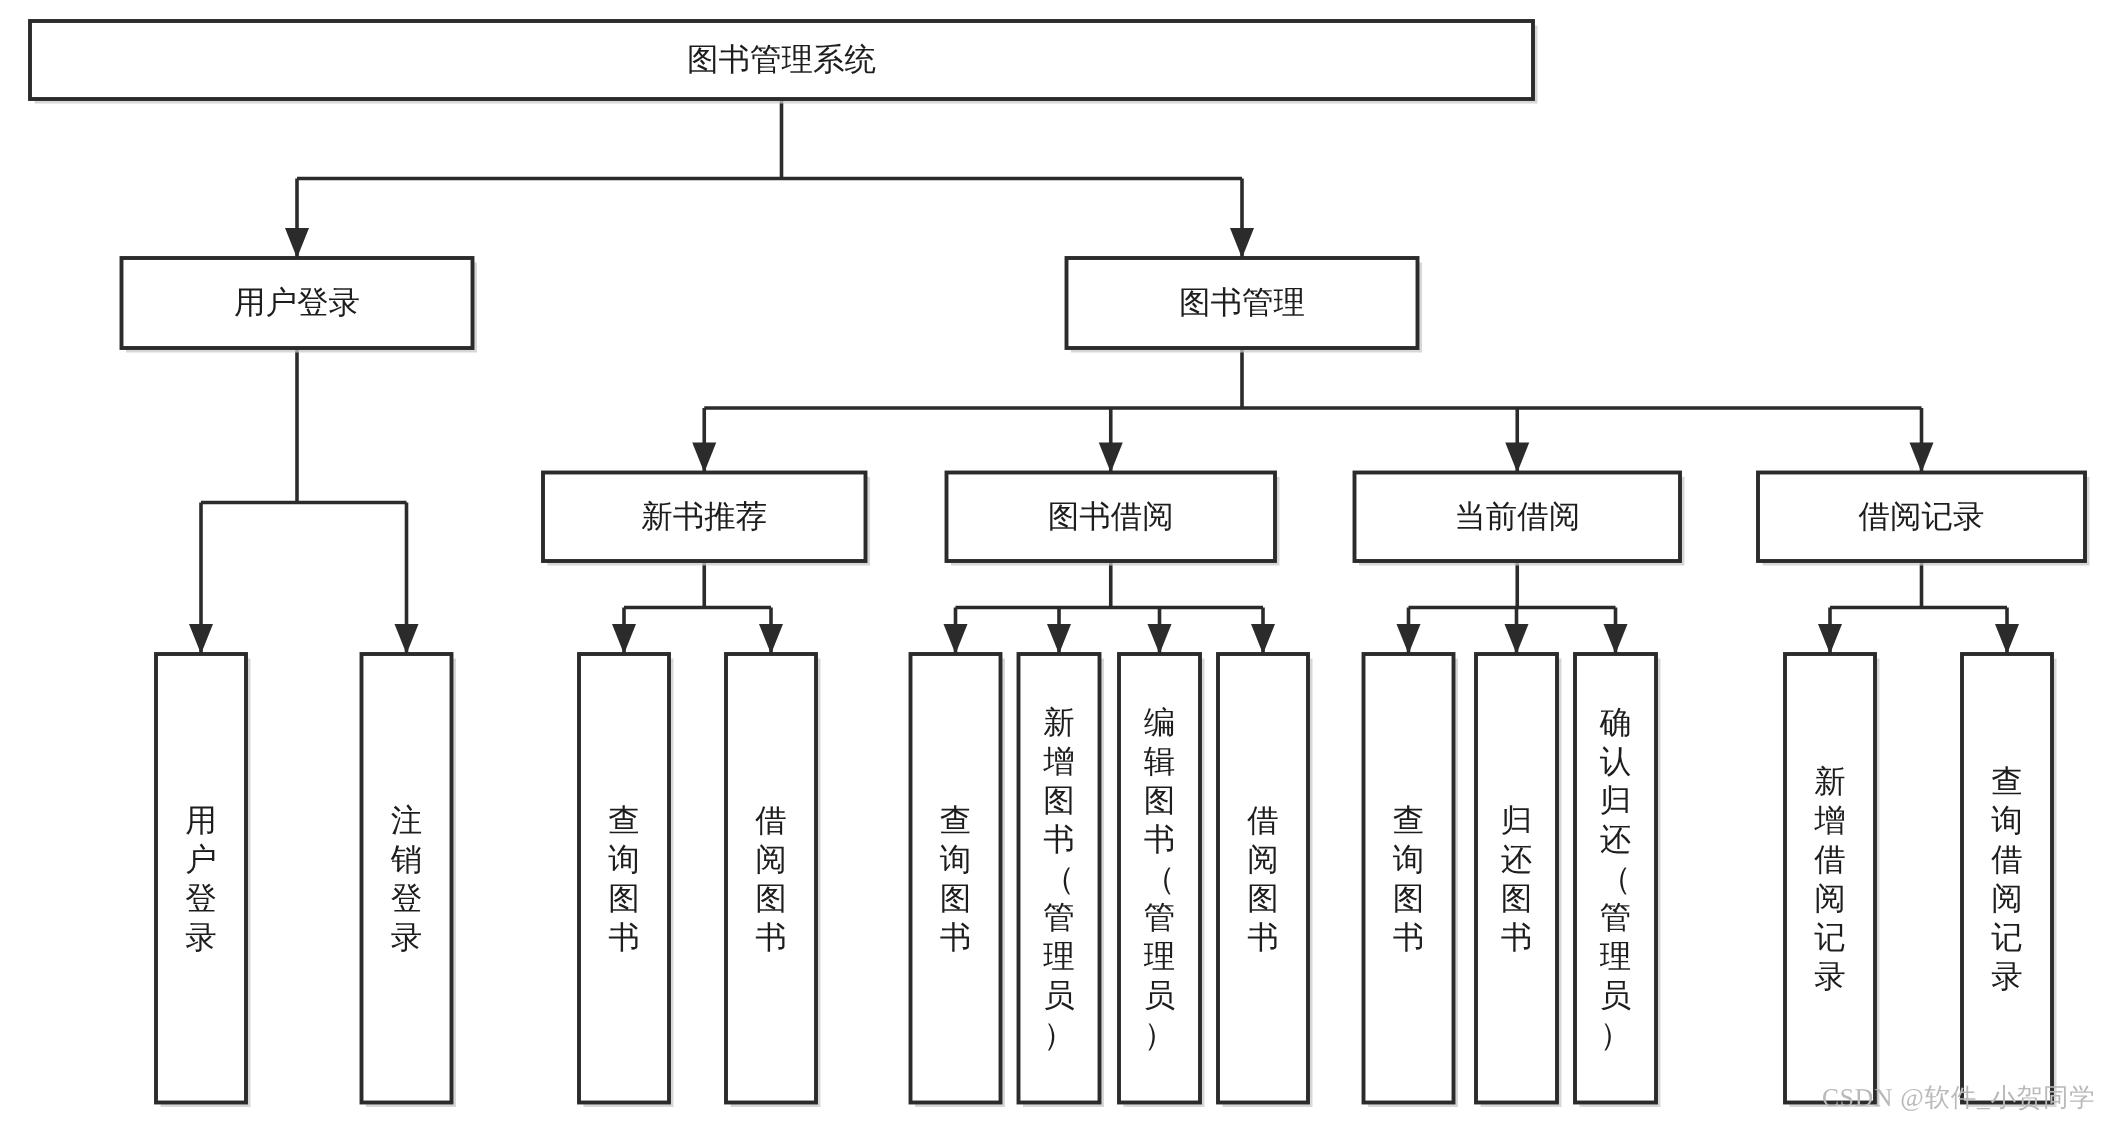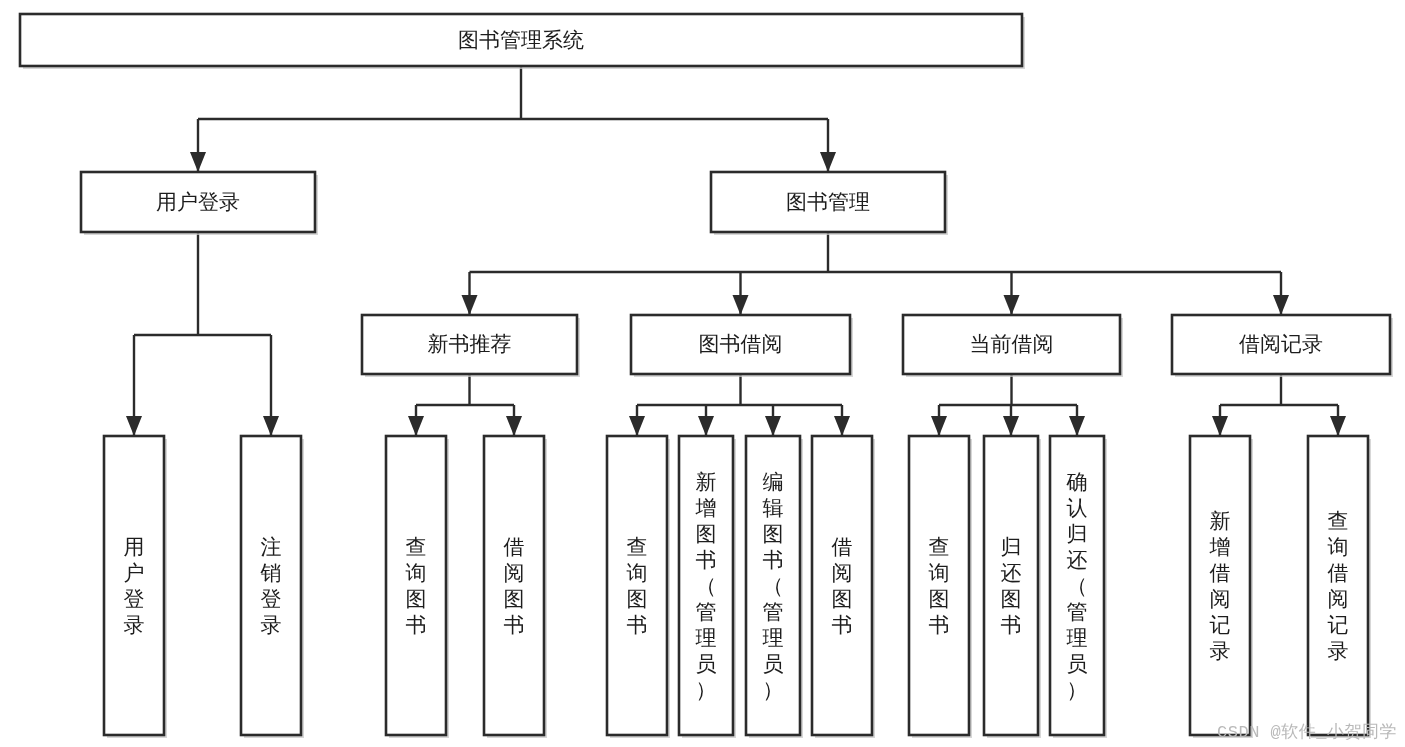--- a/index.html
+++ b/index.html
@@ -57,21 +57,21 @@
     stroke-linecap: butt;
   }
   .arrow-head {
     fill: #2b2b2b;
     stroke: none;
   }
   .watermark-text {
     position: absolute;
     right: 8px;
     bottom: 4px;
-    font-family: Liberation Mono, monospace;
+    font-family: Liberation Serif, serif;
     font-size: 17px;
     color: #b9b9b9;
     letter-spacing: 0.5px;
     white-space: nowrap;
     user-select: none;
   }
 </style>
 </head>
 <body>
 

